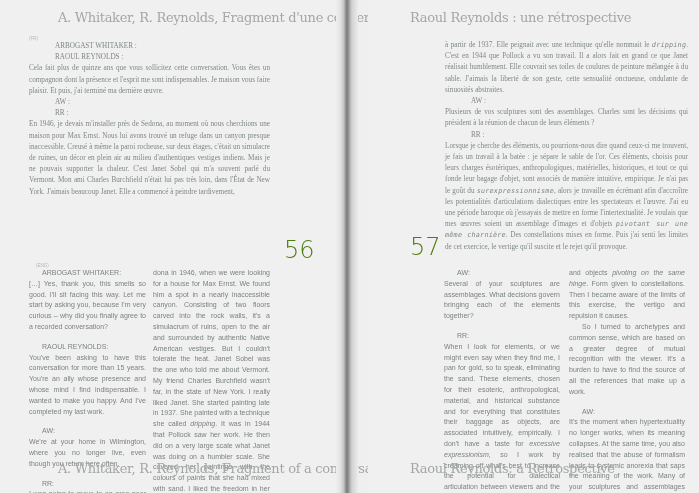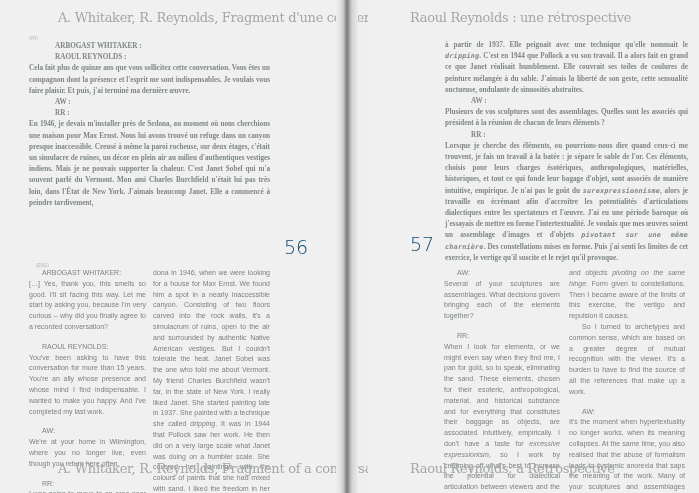--- a/index.html
+++ b/index.html
@@ -3,22 +3,22 @@
 <meta charset="utf-8">
 <style>
   html, body { margin:0; padding:0; }
   body { width:699px; height:493px; background:#efefef; position:relative; overflow:hidden; font-family:"Liberation Serif", serif; color:#7d8782; }
   .page { position:absolute; top:0; height:493px; background:#f0f0f0; }
   .page.left { left:0; width:344px; }
   .page.right { left:368px; width:355px; }
   .spine { position:absolute; left:336px; top:0; width:22px; height:493px;
     background:linear-gradient(to right, #efefef 0%, #e2e2e2 20%, #c4c4c4 35%, #8e8e8e 45%, #7a7a7a 50%, #9a9a9a 58%, #d2d2d2 72%, #ececec 100%); }
   .running { position:absolute; font-family:"DejaVu Serif", serif; font-size:13px; color:#a4a7a6; letter-spacing:-0.3px; white-space:nowrap; font-weight:300; }
-  .pagenum { position:absolute; font-family:"DejaVu Sans", sans-serif; font-size:19px; color:#0c4a6e; font-weight:300; }
-  .fr { position:absolute; font-family:"Liberation Serif", serif; font-size:7.2px; line-height:11.2px; color:#7f8883; text-align:justify;font-weight:bold; }
+  .pagenum { position:absolute; font-family:"DejaVu Sans", sans-serif; font-size:24px; color:#4d7c0f; font-weight:300; }
+  .fr { position:absolute; font-family:"Liberation Serif", serif; font-size:7.2px; line-height:11.2px; color:#7f8883; text-align:justify; }
   .fr p { margin:0; }
   .fr .spk { padding-left:26px; margin-top:0; }
   .fr .spk.first { margin-top:2px; }
   .mark { position:absolute; font-size:4.5px; color:#b5b8b7; font-family:"Liberation Sans", sans-serif; }
   .en { position:absolute; font-family:"Liberation Sans", sans-serif; font-size:7px; line-height:10.8px; color:#7a837f; text-align:justify; }
   .en p { margin:0; }
   .en .spk { padding-left:13px; margin-top:9px; }
   .en .spk.first { margin-top:0; }
   .en .indent { text-indent:13px; }
   i { font-style:italic; }
@@ -27,21 +27,21 @@
 </head>
 <body>
 
 <div class="page left">
   <div class="running" style="left:58px; top:10px;">A. Whitaker, R. Reynolds, Fragment d'une conversation (…)</div>
   <div class="mark" style="left:29px; top:36px;">(FR)</div>
 
   <div class="fr" style="left:29px; top:39px; width:241px;">
     <p class="spk first">ARBOGAST WHITAKER :</p>
     <p class="spk">RAOUL REYNOLDS :</p>
-    <p>Cela fait plus de quinze ans que vous sollicitez cette conversation. Vous êtes un compagnon dont la présence et l'esprit me sont indispensables. Je voulais vous faire plaisir. Et puis, j'ai terminé ma dernière œuvre.</p>
+    <p>Cela fait plus de quinze ans que vous sollicitez cette conversation. Vous êtes un compagnon dont la présence et l'esprit me sont indispensables. Je maison vous faire plaisir. Et puis, j'ai terminé ma dernière œuvre.</p>
     <p class="spk">AW :</p>
     <p class="spk">RR :</p>
     <p>En 1946, je devais m'installer près de Sedona, au moment où nous cherchions une maison pour Max Ernst. Nous lui avons trouvé un refuge dans un canyon presque inaccessible. Creusé à même la paroi rocheuse, sur deux étages, c'était un simulacre de ruines, un décor en plein air au milieu d'authentiques vestiges indiens. Mais je ne pouvais supporter la chaleur. C'est Janet Sobel qui m'a souvent parlé du Vermont. Mon ami Charles Burchfield n'était lui pas très loin, dans l'État de New York. J'aimais beaucoup Janet. Elle a commencé à peindre tardivement,</p>
   </div>
 
   <div class="pagenum" style="left:284px; top:236px;">56</div>
 
   <div class="mark" style="left:36px; top:263px;">(ENG)</div>
 
   <div class="en" style="left:29px; top:268px; width:117px;">
@@ -63,21 +63,21 @@
 </div>
 
 <div class="spine"></div>
 
 <div class="page right">
   <div class="running" style="left:42px; top:10px;">Raoul Reynolds : une rétrospective</div>
 
   <div class="fr" style="left:77px; top:40px; width:243px;">
     <p><span>à partir de 1937. Elle peignait avec une technique qu'elle nommait le </span><span class="mono-it">dripping</span><span>. C'est en 1944 que Pollock a vu son travail. Il a alors fait en grand ce que Janet réalisait humblement. Elle couvrait ses toiles de coulures de peinture mélangée à du sable. J'aimais la liberté de son geste, cette sensualité onctueuse, ondulante de sinuosités abstraites.</span></p>
     <p class="spk">AW :</p>
-    <p>Plusieurs de vos sculptures sont des assemblages. Quelles sont les associés qui président à la réunion de chacun de leurs éléments ?</p>
+    <p>Plusieurs de vos sculptures sont des assemblages. Charles sont les décisions qui président à la réunion de chacun de leurs éléments ?</p>
     <p class="spk">RR :</p>
     <p><span>Lorsque je cherche des éléments, ou pourrions-nous dire quand ceux-ci me trouvent, je fais un travail à la batée : je sépare le sable de l'or. Ces éléments, choisis pour leurs charges ésotériques, anthropologiques, matérielles, historiques, et tout ce qui fonde leur bagage d'objet, sont associés de manière intuitive, empirique. Je n'ai pas le goût du </span><span class="mono-it">surexpressionnisme</span><span>, alors je travaille en écrémant afin d'accroître les potentialités d'articulations dialectiques entre les spectateurs et l'œuvre. J'ai eu une période baroque où j'essayais de mettre en forme l'intertextualité. Je voulais que mes œuvres soient un assemblage d'images et d'objets </span><span class="mono-it">pivotant sur une même charnière</span><span>. Des constellations mises en forme. Puis j'ai senti les limites de cet exercice, le vertige qu'il suscite et le rejet qu'il provoque.</span></p>
   </div>
 
   <div class="pagenum" style="left:42px; top:233px;">57</div>
 
   <div class="en" style="left:76px; top:268px; width:116px;">
     <p class="spk first">AW:</p>
     <p>Several of your sculptures are assemblages. What decisions govern bringing each of the elements together?</p>
     <p class="spk">RR:</p>

